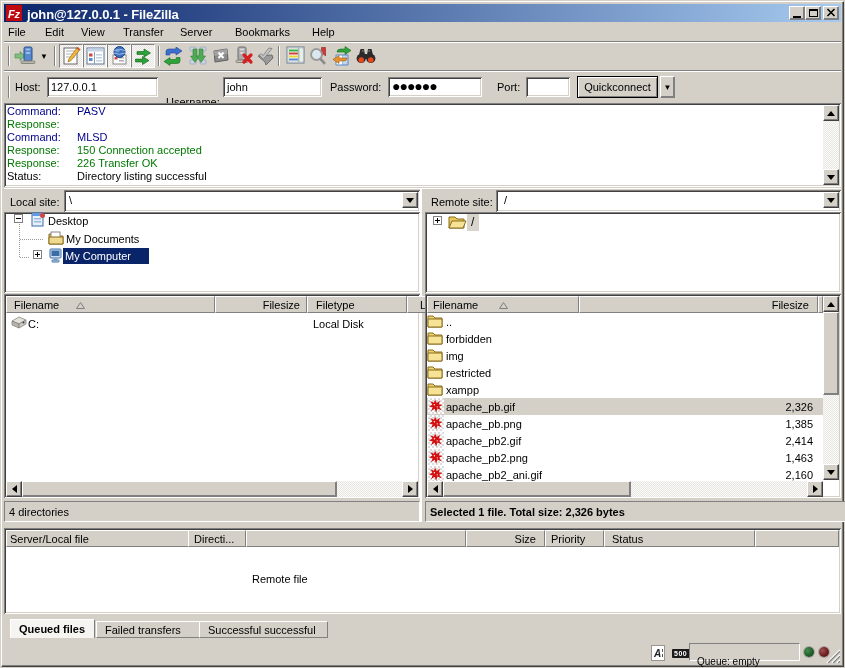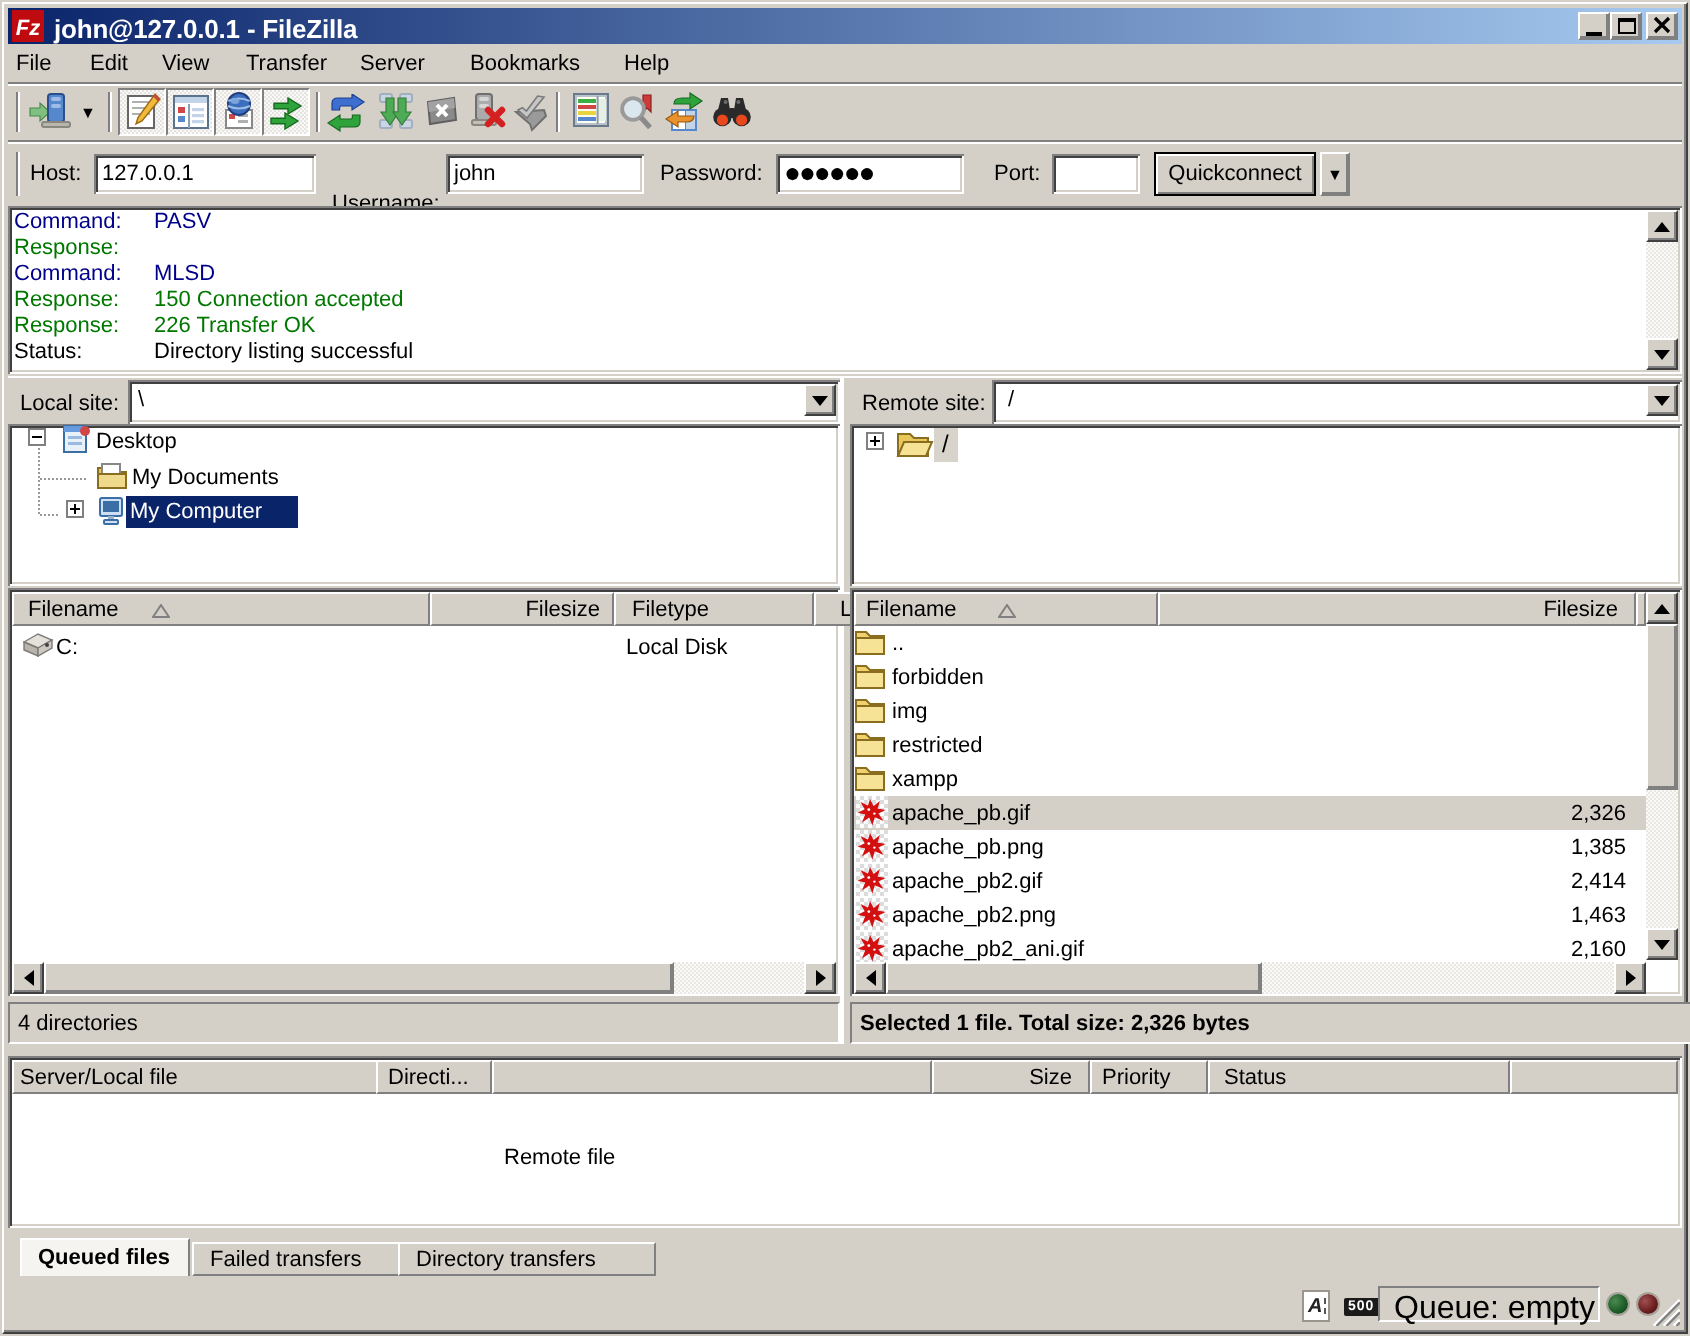--- a/index.html
+++ b/index.html
@@ -507,34 +507,34 @@
   </div>
 </div>
 
 <div class="abs" style="left:10px;top:619px;width:85px;height:19px;background:#F5F4F0;border-top:1px solid #fff;border-left:1px solid #fff;border-right:1px solid #808080;">
   <div class="txt" style="left:8px;top:3px;font-weight:bold;">Queued files</div>
 </div>
 <div class="abs" style="left:96px;top:621px;width:125px;height:17px;background:#D4D0C8;border-top:1px solid #fff;border-left:1px solid #fff;border-right:1px solid #808080;border-bottom:1px solid #808080;">
   <div class="txt" style="left:8px;top:2px;">Failed transfers</div>
 </div>
 <div class="abs" style="left:199px;top:621px;width:129px;height:17px;background:#D4D0C8;border-top:1px solid #fff;border-left:1px solid #fff;border-right:1px solid #808080;border-bottom:1px solid #808080;">
-  <div class="txt" style="left:8px;top:2px;">Directory transfers</div>
+  <div class="txt" style="left:8px;top:2px;">Successful successful</div>
 </div>
 
 <div class="abs" style="left:4px;top:640px;width:837px;height:24px;background:#D4D0C8;">
   <div class="abs" style="left:647px;top:5px;width:14px;height:16px;background:#fff;border:1px solid #9a968e;">
       <div class="txt" style="left:2px;top:2px;font-weight:bold;font-style:italic;font-size:10px;color:#222;">A</div>
       <div class="abs" style="left:10px;top:3px;width:1px;height:3px;background:#555;"></div>
       <div class="abs" style="left:10px;top:8px;width:1px;height:3px;background:#555;"></div>
     </div>
   <div class="abs" style="left:668px;top:9px;width:18px;height:9px;background:#1a1a1a;border-radius:1px;">
       <div class="txt" style="left:2px;top:1px;color:#fff;font-size:7px;font-weight:bold;letter-spacing:0.5px;">500</div>
     </div>
   <div class="abs sunken" style="left:685px;top:3px;width:111px;height:18px;">
-      <div class="txt" style="left:7px;top:2px;font-size:16px;text-align:center;">Queue: empty</div>
+      <div class="txt" style="left:7px;top:12px;font-size:10px;text-align:center;">Queue: empty</div>
     </div>
   <div class="abs" style="left:800px;top:7px;width:10px;height:10px;border-radius:50%;background:radial-gradient(circle at 35% 35%, #4a8a52, #1d5a26 60%, #0d3a14);box-shadow:0 0 0 1px #a8a49c;"></div>
   <div class="abs" style="left:815px;top:7px;width:10px;height:10px;border-radius:50%;background:radial-gradient(circle at 35% 35%, #a05050, #6a1d1d 60%, #3a0d0d);box-shadow:0 0 0 1px #a8a49c;"></div>
   <svg class="abs" style="left:822px;top:9px;" width="14" height="14" viewBox="0 0 14 14">
     <path d="M14 1 L1 14 M14 6 L6 14 M14 11 L11 14" stroke="#fff" stroke-width="1.6"></path>
     <path d="M14 2.2 L2.2 14 M14 7.2 L7.2 14 M14 12.2 L12.2 14" stroke="#808080" stroke-width="1.2"></path>
   </svg>
 </div>
 
 </body></html>

